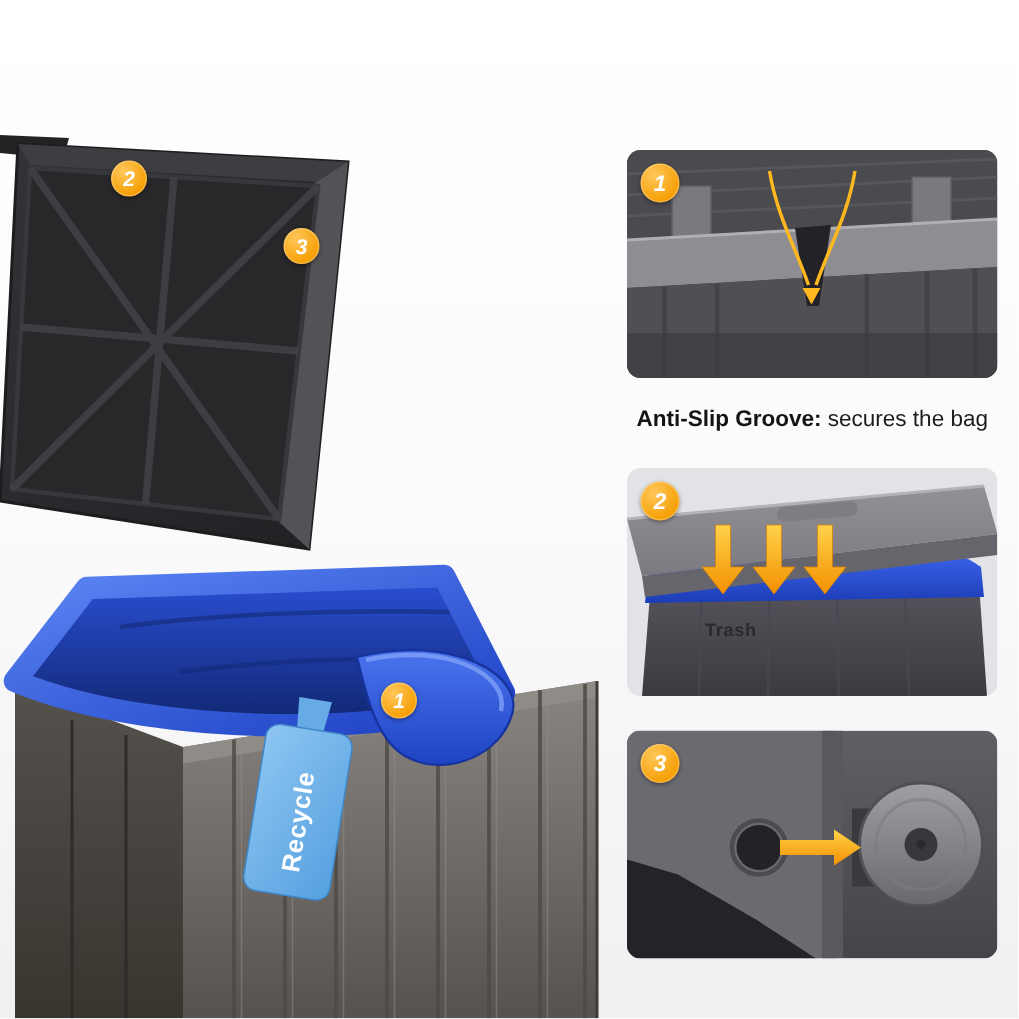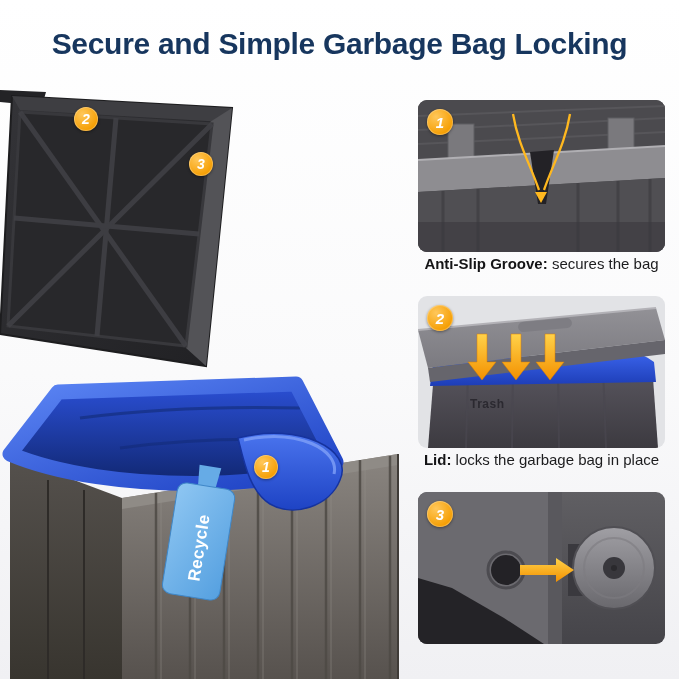--- a/index.html
+++ b/index.html
@@ -16,29 +16,28 @@
            display:flex; align-items:center; justify-content:center;
            box-shadow:0 1px 3px rgba(0,0,0,.4), inset 0 0 0 1px rgba(255,255,255,.25); }
   .b1 { left:254px; top:367px; }
   .b2 { left:74px;  top:19px;  }
   .b3 { left:189px; top:64px;  }
   .panels { position:absolute; left:418px; top:100px; width:247px; }
   .panel { margin-bottom:23px; }
   .panel-img { position:relative; width:247px; height:152px; border-radius:9px; overflow:hidden; }
   .panel-img svg { display:block; }
   .panel-img .badge { left:9px; top:9px; width:26px; height:26px; font-size:15px; }
-  .caption { margin-top:3px; text-align:center; font-size:15px; line-height:18px; color:#1c1c1e; }
+  .caption { margin-top:19px; text-align:center; font-size:15px; line-height:18px; color:#1c1c1e; }
   .caption strong { font-weight:700; color:#141416; }
 </style>
 </head>
 <body>
 
 <div class="page">
 
-  <h1 class="title">Secure and Simple Garbage Bag Locking</h1>
 
   <div class="main-image">
     <svg viewBox="0 0 410 591" width="410" height="591">
       <defs>
         <linearGradient id="mLid" x1="0" y1="0" x2="1" y2="1">
           <stop offset="0" stop-color="#343438"></stop>
             <stop offset="1" stop-color="#202023"></stop>
         </linearGradient>
         <linearGradient id="mFront" x1="0" y1="0" x2="0" y2="1">
           <stop offset="0" stop-color="#8a8580"></stop>
@@ -214,21 +213,20 @@
             <rect x="100" y="24" width="54" height="10" rx="5" fill="#7e7d83" transform="rotate(-5 127 29)"></rect>
           </g>
           <g stroke="#d97f00" stroke-width="0.5">
             <path d="M59,38 h10 v28 h9 l-14,18 l-14,-18 h9 z" fill="url(#p2arrow)"></path>
             <path d="M93,38 h10 v28 h9 l-14,18 l-14,-18 h9 z" fill="url(#p2arrow)"></path>
             <path d="M127,38 h10 v28 h9 l-14,18 l-14,-18 h9 z" fill="url(#p2arrow)"></path>
           </g>
         </svg>
         <div class="badge">2</div>
       </div>
-      <p class="caption"><strong>Lid:</strong><span> locks the garbage bag in place</span></p>
     </section>
 
     <section class="panel">
       <div class="panel-img">
         <svg viewBox="0 0 247 152" width="247" height="152">
           <defs>
             <linearGradient id="p3bg" x1="0" y1="0" x2="0" y2="1">
               <stop offset="0" stop-color="#605f63"></stop>
                 <stop offset="1" stop-color="#454449"></stop>
             </linearGradient>

